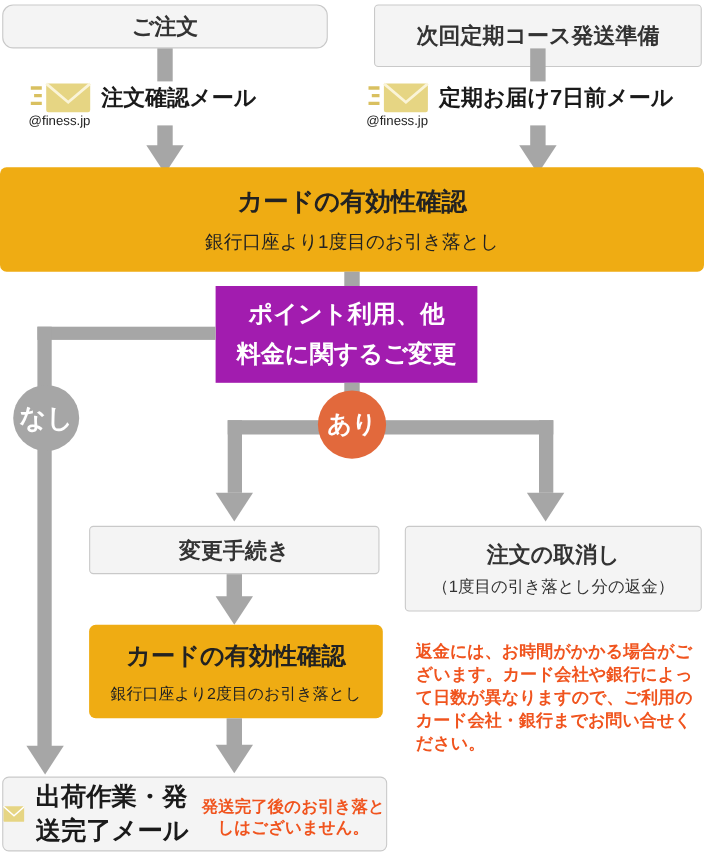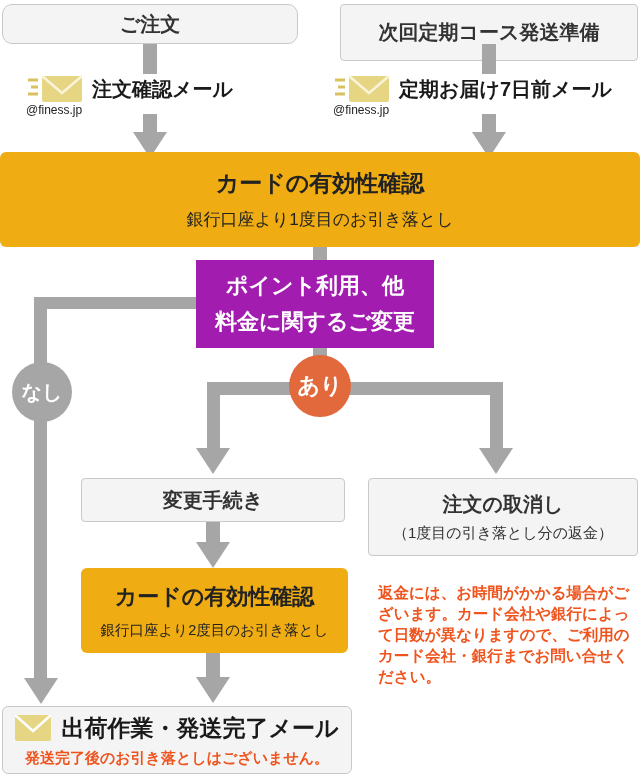--- a/index.html
+++ b/index.html
@@ -102,21 +102,21 @@
 
   <div class="abs tealbox" style="left:196px;top:260px;width:238px;height:88px;">
     <span>ポイント利用、他</span>
     <span>料金に関するご変更</span>
   </div>
 
   <div class="abs bar" style="left:34px;top:297px;width:162px;height:12px;"></div>
   <div class="abs bar" style="left:34px;top:297px;width:13px;height:384px;"></div>
   <div class="abs ah" style="left:24px;top:678px;"></div>
 
-  <div class="abs circle c-gray" style="left:12px;top:362px;width:60px;height:60px;font-size:20px;">
+  <div class="abs circle c-gray" style="left:12px;top:350px;width:60px;height:60px;font-size:24px;">
     <span>なし</span>
   </div>
 
   <div class="abs bar" style="left:313px;top:348px;width:14px;height:40px;"></div>
   <div class="abs bar" style="left:207px;top:382px;width:296px;height:13px;"></div>
   <div class="abs bar" style="left:207px;top:382px;width:13px;height:66px;"></div>
   <div class="abs ah" style="left:196px;top:448px;"></div>
   <div class="abs bar" style="left:490px;top:382px;width:13px;height:66px;"></div>
   <div class="abs ah" style="left:479px;top:448px;"></div>
 
@@ -139,21 +139,21 @@
   <div class="abs obox" style="left:81px;top:568px;width:267px;height:85px;">
     <span class="t1" style="font-size:22px;">カードの有効性確認</span>
     <span class="t2" style="font-size:14.5px;">銀行口座より2度目のお引き落とし</span>
   </div>
 
   <div class="abs red-note" style="left:378px;top:582px;width:262px;">返金には、お時間がかかる場合がございます。カード会社や銀行によって日数が異なりますので、ご利用のカード会社・銀行までお問い合せください。</div>
 
   <div class="abs bar" style="left:206px;top:653px;width:14px;height:26px;"></div>
   <div class="abs ah" style="left:196px;top:677px;"></div>
 
-  <div class="abs gbox z2" style="left:2px;top:706px;width:350px;height:68px;flex-direction:column;border-radius:6px;">
+  <div class="abs gbox z2" style="left:2px;top:706px;width:350px;height:68px;flex-direction:row;border-radius:6px;">
     <div class="ship-row">
       <svg width="36" height="26" viewBox="0 0 36 26">
         <rect x="0" y="0" width="36" height="26" rx="2" fill="#e6d583"></rect>
         <path d="M0 0 L18 16 L36 0" fill="none" stroke="#ffffff" stroke-width="2.5"></path>
       </svg>
       <span class="ship-title">出荷作業・発送完了メール</span>
     </div>
     <div class="ship-note">発送完了後のお引き落としはございません。</div>
   </div>
 

